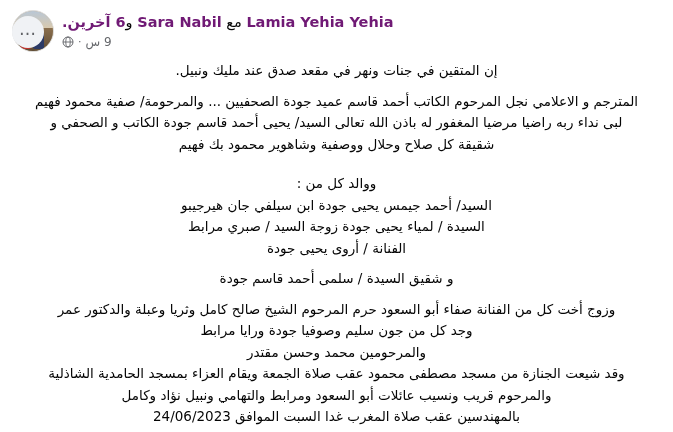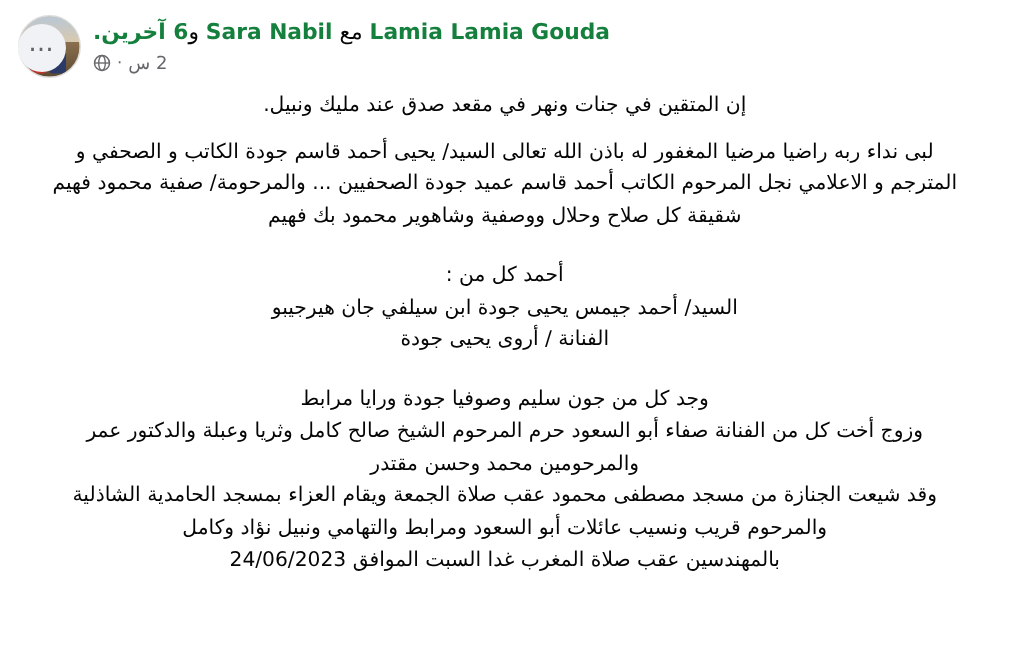--- a/index.html
+++ b/index.html
@@ -80,21 +80,21 @@
   .name-line {
     font-size: 14.5px;
     line-height: 20px;
     color: #050505;
     direction: rtl;
     text-align: right;
     white-space: nowrap;
   }
   .name-line .strong {
     font-weight: bold;
-    color: #15803d;
+    color: #701a75;
   }
   .name-line .plain {
     font-weight: normal;
     color: #050505;
   }
   .meta-line {
     display: flex;
     flex-direction: row;
     align-items: center;
     gap: 4px;
@@ -164,24 +164,24 @@
       <div class="av-sky"></div>
       <div class="av-ground"></div>
       <div class="av-fig1"></div>
       <div class="av-fig2"></div>
       <div class="av-head1"></div>
       <div class="av-head2"></div>
     </div>
 
     <div class="header-text">
       <div class="name-line">
-        <span class="strong">Lamia Lamia Gouda</span><span class="plain">&nbsp;</span><span class="plain">مع</span><span class="plain">&nbsp;</span><span class="strong">Sara Nabil</span><span class="plain">&nbsp;</span><span class="plain">و</span><span class="strong">6 آخرين.</span>
+        <span class="strong">Lamia Yehia Yehia</span><span class="plain">&nbsp;</span><span class="plain">مع</span><span class="plain">&nbsp;</span><span class="strong">Sara Nabil</span><span class="plain">&nbsp;</span><span class="plain">و</span><span class="strong">6 آخرين.</span>
       </div>
       <div class="meta-line">
-        <span>2 س</span>
+        <span>9 س</span>
         <span class="dot">·</span>
         <span class="globe-icon">
           <svg width="12" height="12" viewBox="0 0 12 12" aria-hidden="true">
             <circle cx="6" cy="6" r="5" fill="none" stroke="#65676b" stroke-width="1"></circle>
             <ellipse cx="6" cy="6" rx="2.2" ry="5" fill="none" stroke="#65676b" stroke-width="0.9"></ellipse>
             <line x1="1" y1="6" x2="11" y2="6" stroke="#65676b" stroke-width="0.9"></line>
           </svg>
         </span>
       </div>
     </div>
@@ -190,36 +190,38 @@
 
   <div class="more-btn">
     <span>…</span>
   </div>
 
   <div class="post-body">
 
     <p>إن المتقين في جنات ونهر في مقعد صدق عند مليك ونبيل.</p>
     <div class="para-gap"></div>
 
+    <p>المترجم و الاعلامي نجل المرحوم الكاتب أحمد قاسم عميد جودة الصحفيين ... والمرحومة/ صفية محمود فهيم</p>
     <p>لبى نداء ربه راضيا مرضيا المغفور له باذن الله تعالى السيد/ يحيى أحمد قاسم جودة الكاتب و الصحفي و</p>
-    <p>المترجم و الاعلامي نجل المرحوم الكاتب أحمد قاسم عميد جودة الصحفيين ... والمرحومة/ صفية محمود فهيم</p>
     <p>شقيقة كل صلاح وحلال ووصفية وشاهوير محمود بك فهيم</p>
     <div class="para-gap"></div>
 
     <div class="para-gap"></div>
 
-    <p>أحمد كل من :</p>
+    <p>ووالد كل من :</p>
     <p>السيد/ أحمد جيمس يحيى جودة ابن سيلفي جان هيرجيبو</p>
+    <p>السيدة / لمياء يحيى جودة زوجة السيد / صبري مرابط</p>
     <p>الفنانة / أروى يحيى جودة</p>
     <div class="para-gap"></div>
 
-    <div class="para-gap"></div>
-
+    <p>و شقيق السيدة / سلمى أحمد قاسم جودة</p>
+    <div class="para-gap"></div>
+
+    <p>وزوج أخت كل من الفنانة صفاء أبو السعود حرم المرحوم الشيخ صالح كامل وثريا وعبلة والدكتور عمر</p>
     <p>وجد كل من جون سليم وصوفيا جودة ورايا مرابط</p>
-    <p>وزوج أخت كل من الفنانة صفاء أبو السعود حرم المرحوم الشيخ صالح كامل وثريا وعبلة والدكتور عمر</p>
     <p>والمرحومين محمد وحسن مقتدر</p>
     <p>وقد شيعت الجنازة من مسجد مصطفى محمود عقب صلاة الجمعة ويقام العزاء بمسجد الحامدية الشاذلية</p>
     <p>والمرحوم قريب ونسيب عائلات أبو السعود ومرابط والتهامي ونبيل نؤاد وكامل</p>
     <p>بالمهندسين عقب صلاة المغرب غدا السبت الموافق 24/06/2023</p>
 
   </div>
 
 </div>
 
 </body></html>

